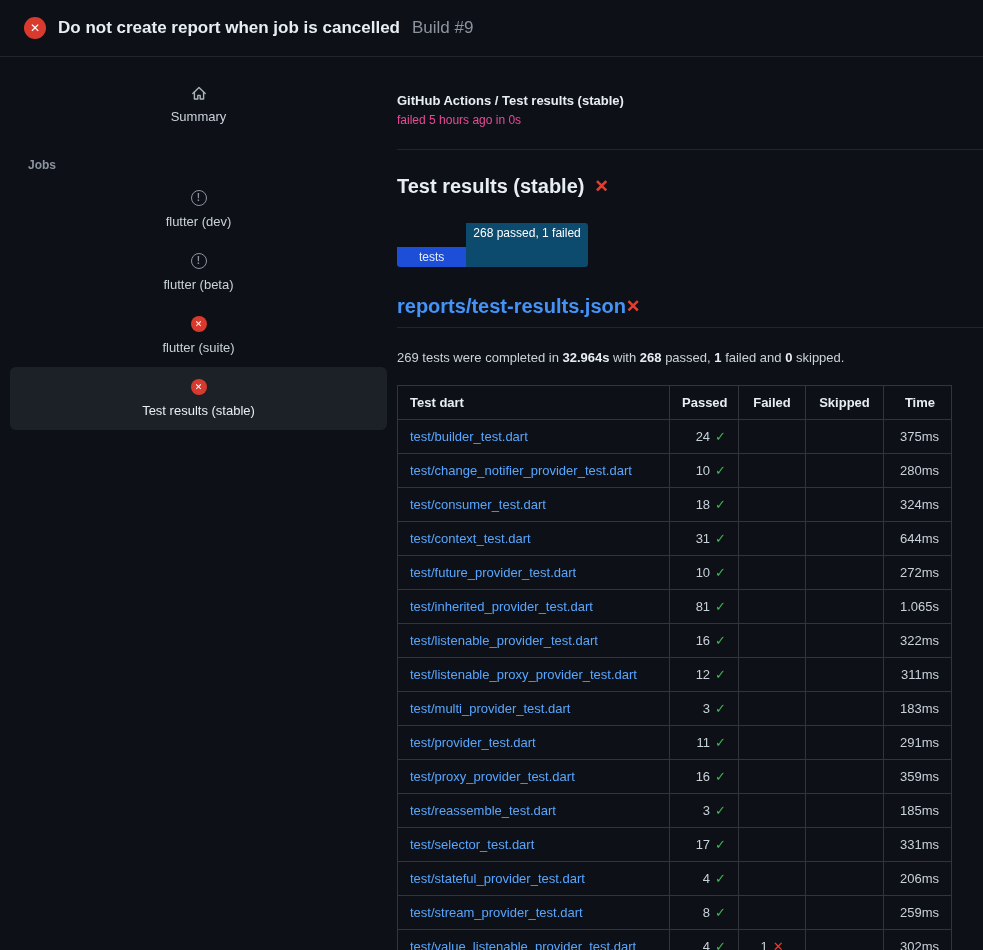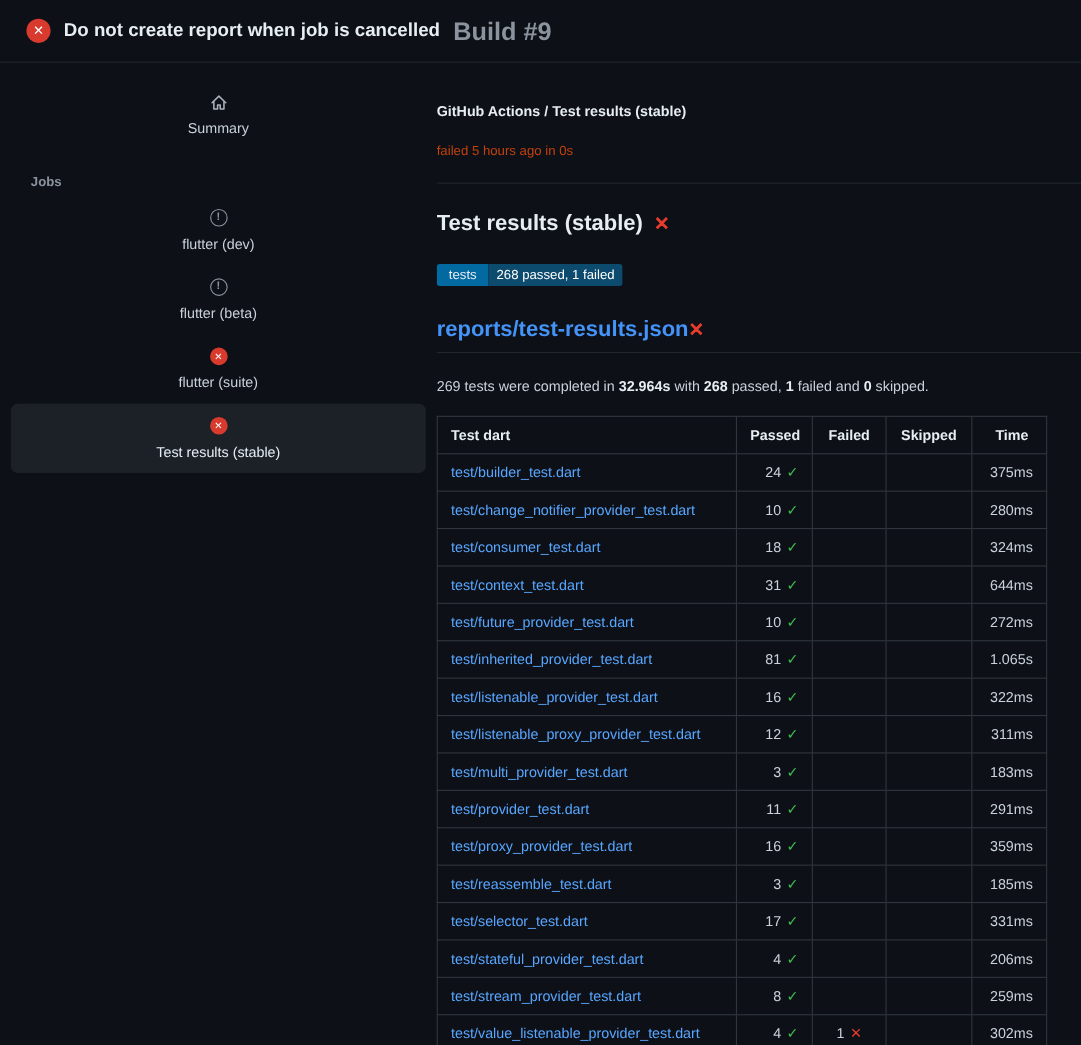--- a/index.html
+++ b/index.html
@@ -25,21 +25,21 @@
     background: #d83a2d;
     color: #fff;
     display: inline-flex;
     align-items: center;
     justify-content: center;
     font-size: 12px;
     font-weight: 700;
     flex: 0 0 auto;
   }
   .page-title { font-size: 17px; font-weight: 700; color: #e6edf3; }
-  .build { font-size: 23px; color: #8b949e; font-weight: 700; text-align: center; }
+  .build { font-size: 17px; color: #8b949e; font-weight: 400; text-align: center; }
 
   
   .layout { display: flex; align-items: flex-start; }
 
   
   .sidebar { width: 397px; flex: 0 0 397px; padding: 20px 10px 0 10px; }
   .side-item {
     display: flex;
     align-items: center;
     gap: 8px;
@@ -63,42 +63,42 @@
     justify-content: center;
     flex: 0 0 auto;
     line-height: 1;
   }
   .job-icon.neutral { border: 1.5px solid #8b949e; color: #8b949e; font-size: 10px; font-weight: 700; }
   .job-icon.failed { background: #d83a2d; color: #fff; font-size: 9px; font-weight: 700; }
 
   
   .content { flex: 1; padding-top: 36px; min-width: 0; }
   .breadcrumb { font-size: 13px; font-weight: 700; color: #e6edf3; cursor: pointer; }
-  .status-line { font-size: 12px; color: #c2410c; margin-top: 22px; }
+  .status-line { font-size: 12px; color: #ec4899; margin-top: 5px; }
   .divider { border: none; border-top: 1px solid #21262d; margin-top: 22px; }
 
   .check-title-row { margin-top: 25px; display: flex; align-items: center; gap: 10px; }
   .check-title { font-size: 20px; font-weight: 700; color: #e6edf3; }
   .glyph-x {
     color: #ea3d2d;
     font-size: 17px;
     font-weight: 900;
     -webkit-text-stroke: 0.8px currentColor;
     line-height: 1;
   }
 
   .badge {
     display: inline-flex;
     margin-top: 25px;
     font-size: 12px;
     border-radius: 3px;
     overflow: hidden;
     line-height: 1;
   }
-  .badge-lbl { background: #0369a1; color: #e6edf3; padding: 4px 11px; }
+  .badge-lbl { background: #1d4ed8; color: #e6edf3; padding: 4px 22px; margin-top: 24px; }
   .badge-val { background: #0c4a6e; color: #ffffff; padding: 4px 7px; }
 
   .report-row {
     margin-top: 28px;
     display: flex;
     align-items: center;
     border-bottom: 1px solid #21262d;
     padding-bottom: 9px;
   }
   .report-title { font-size: 20px; font-weight: 700; color: #4493f8; cursor: pointer; }

